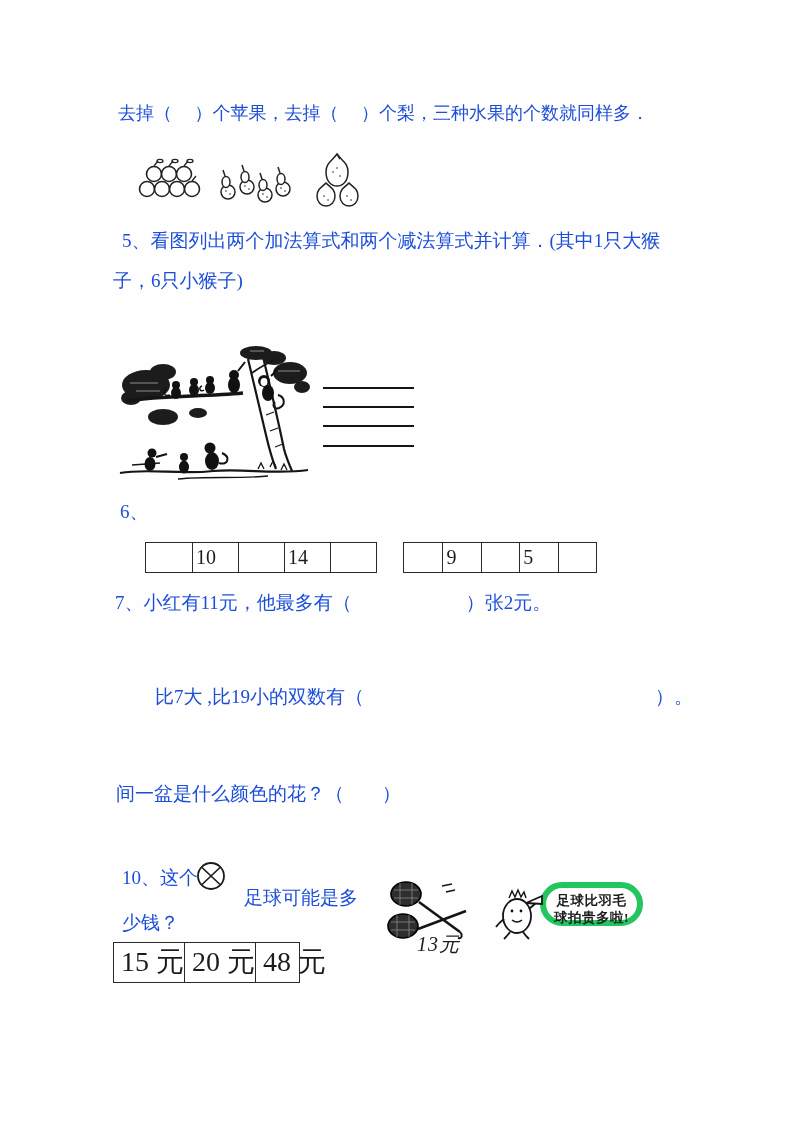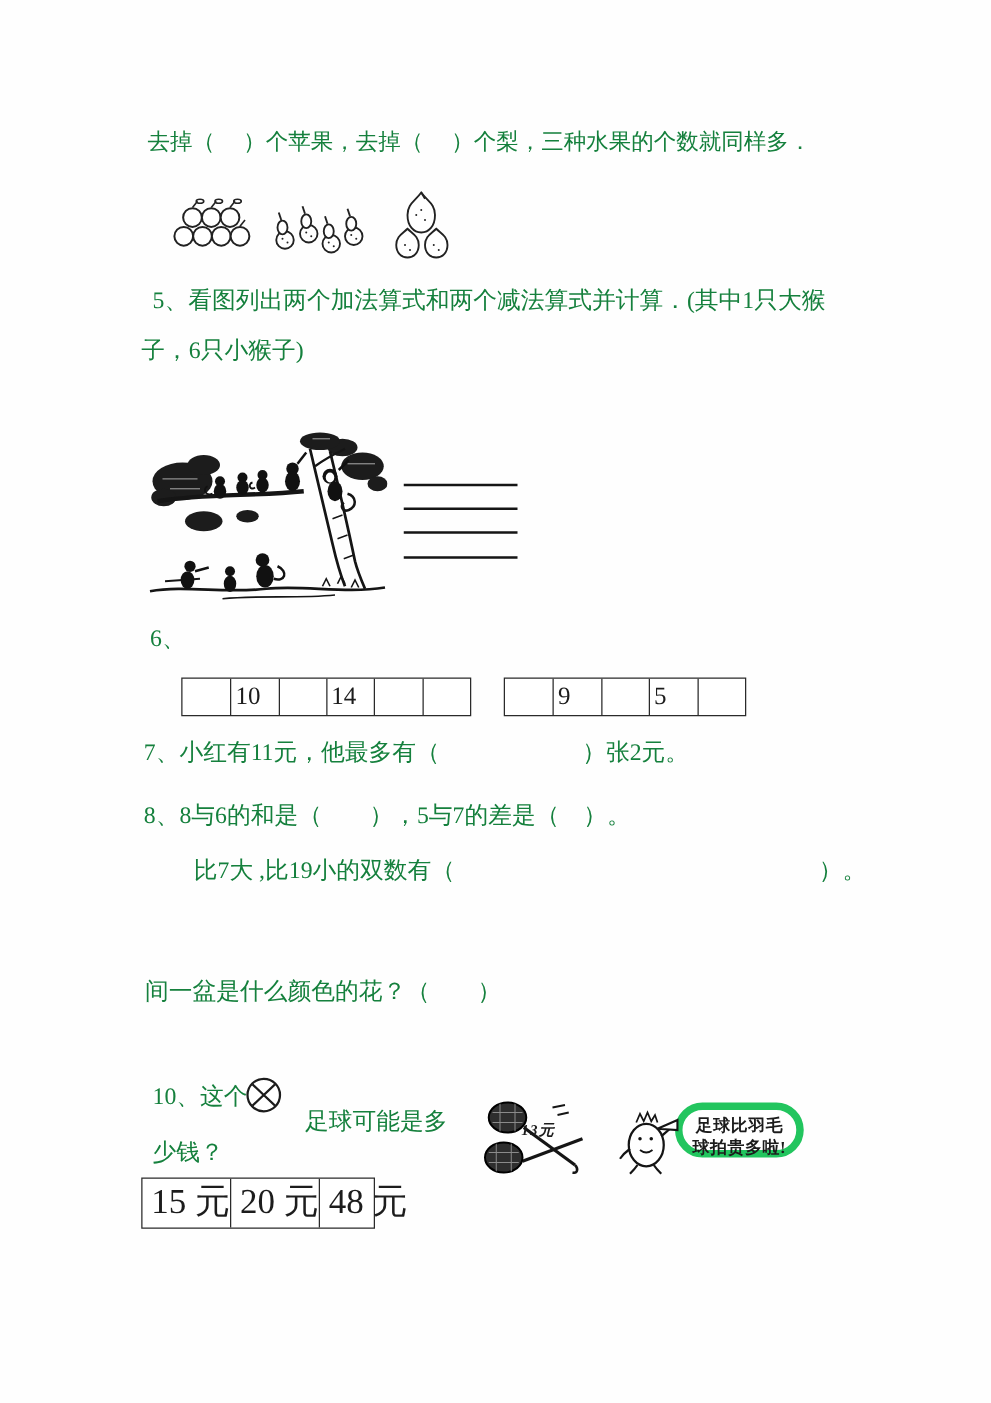--- a/index.html
+++ b/index.html
@@ -2,35 +2,35 @@
 <html><head>
 <meta charset="utf-8">
 <style>
   * { margin:0; padding:0; box-sizing:border-box; }
   html,body { background:#ffffff; }
   .page{
     position:relative; width:793px; height:1122px; margin:0 auto;
     background:#fefefe; color:#1c1c1c; overflow:hidden;
     font-family:"Liberation Serif","DejaVu Serif",serif;
   }
-  .txt{ position:absolute; font-size:19px; line-height:24px; white-space:pre; color:#15803d; }
+  .txt{ position:absolute; font-size:19px; line-height:24px; white-space:pre; color:#1d4ed8; }
   .sm { font-size:18px; }
   .ans-line{ position:absolute; left:323px; width:91px; height:0; border-top:2px solid #151515; }
   .strip{ position:absolute; top:542px; height:31px; display:grid; border:1.5px solid #2a2a2a; background:#fff; }
   .strip .cell{ border-left:1.5px solid #2a2a2a; font-size:20px; line-height:28px; padding-left:3px; overflow:hidden; }
   .strip .cell:first-child{ border-left:none; }
   .price-table{ position:absolute; left:113px; top:942px; width:187px; height:41px;
     display:grid; grid-template-columns:repeat(3,1fr); border:1.6px solid #2a2a2a; background:#fff; }
   .price-table .cell{ border-left:1.6px solid #2a2a2a; font-size:28px; line-height:37px; padding-left:7px; white-space:pre; }
   .price-table .cell:first-child{ border-left:none; }
   .bubble{ position:absolute; left:540px; top:882px; width:103px; height:44px;
     border:6px solid #22c55e; border-radius:22px; background:#fff; text-align:center;
     font-size:13.5px; font-weight:600; line-height:17px; padding-top:4px; letter-spacing:.5px; }
   .bubble-tail{ position:absolute; left:525px; top:893px; }
-  .racket-price{ position:absolute; left:417px; top:896px; font-size:12px; font-weight:700; font-style:italic; letter-spacing:1px; }
+  .racket-price{ position:absolute; left:417px; top:931px; font-size:20px; font-weight:400; font-style:italic; letter-spacing:1px; }
   svg{ display:block; }
 </style>
 </head>
 <body>
 
 <div class="page">
 
   <div class="txt sm" style="left:118px; top:101px;">去掉（　 ）个苹果，去掉（　 ）个梨，三种水果的个数就同样多．</div>
 
   <svg class="fruits" style="position:absolute; left:132px; top:150px;" width="232" height="60" viewBox="0 0 232 60">
@@ -157,39 +157,38 @@
       <path d="M101,118 C110,121 113,112 104,108" stroke="#111" stroke-width="2" fill="none"></path>
     </g>
   </svg>
 
   <div class="ans-line" style="top:387px;"></div>
   <div class="ans-line" style="top:406px;"></div>
   <div class="ans-line" style="top:425px;"></div>
   <div class="ans-line" style="top:445px;"></div>
 
   <div class="txt" style="left:120px; top:500px;">6、</div>
-  <div class="strip" style="left:145px; width:232px; grid-template-columns:repeat(6,1fr);">
+  <div class="strip" style="left:145px; width:232px; grid-template-columns:repeat(5,1fr);">
     <div class="cell"></div>
     <div class="cell">10</div>
     <div class="cell"></div>
     <div class="cell">14</div>
     <div class="cell"></div>
     <div class="cell"></div>
   </div>
   <div class="strip" style="left:403px; width:194px; grid-template-columns:repeat(5,1fr);">
     <div class="cell"></div>
     <div class="cell">9</div>
     <div class="cell"></div>
     <div class="cell">5</div>
     <div class="cell"></div>
   </div>
 
   <div class="txt" style="left:115px; top:591px;">7、小红有11元，他最多有（　　　　　　）张2元。</div>
 
-  <div class="txt" style="left:115px; top:641px;">8、8与6的和是（　　），5与7的差是（　）。</div>
   <div class="txt" style="left:155px; top:685px;">比7大 ,比19小的双数有（</div>
   <div class="txt" style="left:655px; top:685px;">）。</div>
 
   <div class="txt" style="left:116px; top:782px;">间一盆是什么颜色的花？（　　）</div>
 
   <div class="txt" style="left:122px; top:866px;">10、这个</div>
   <svg style="position:absolute; left:196px; top:861px;" width="30" height="30" viewBox="0 0 30 30">
     <circle cx="15" cy="15" r="13" fill="#fff" stroke="#1c1c1c" stroke-width="1.8"></circle>
     <path d="M6,6.5 L24,23.5 M24,6.5 L6,23.5" stroke="#1c1c1c" stroke-width="1.7" fill="none"></path>
   </svg>

